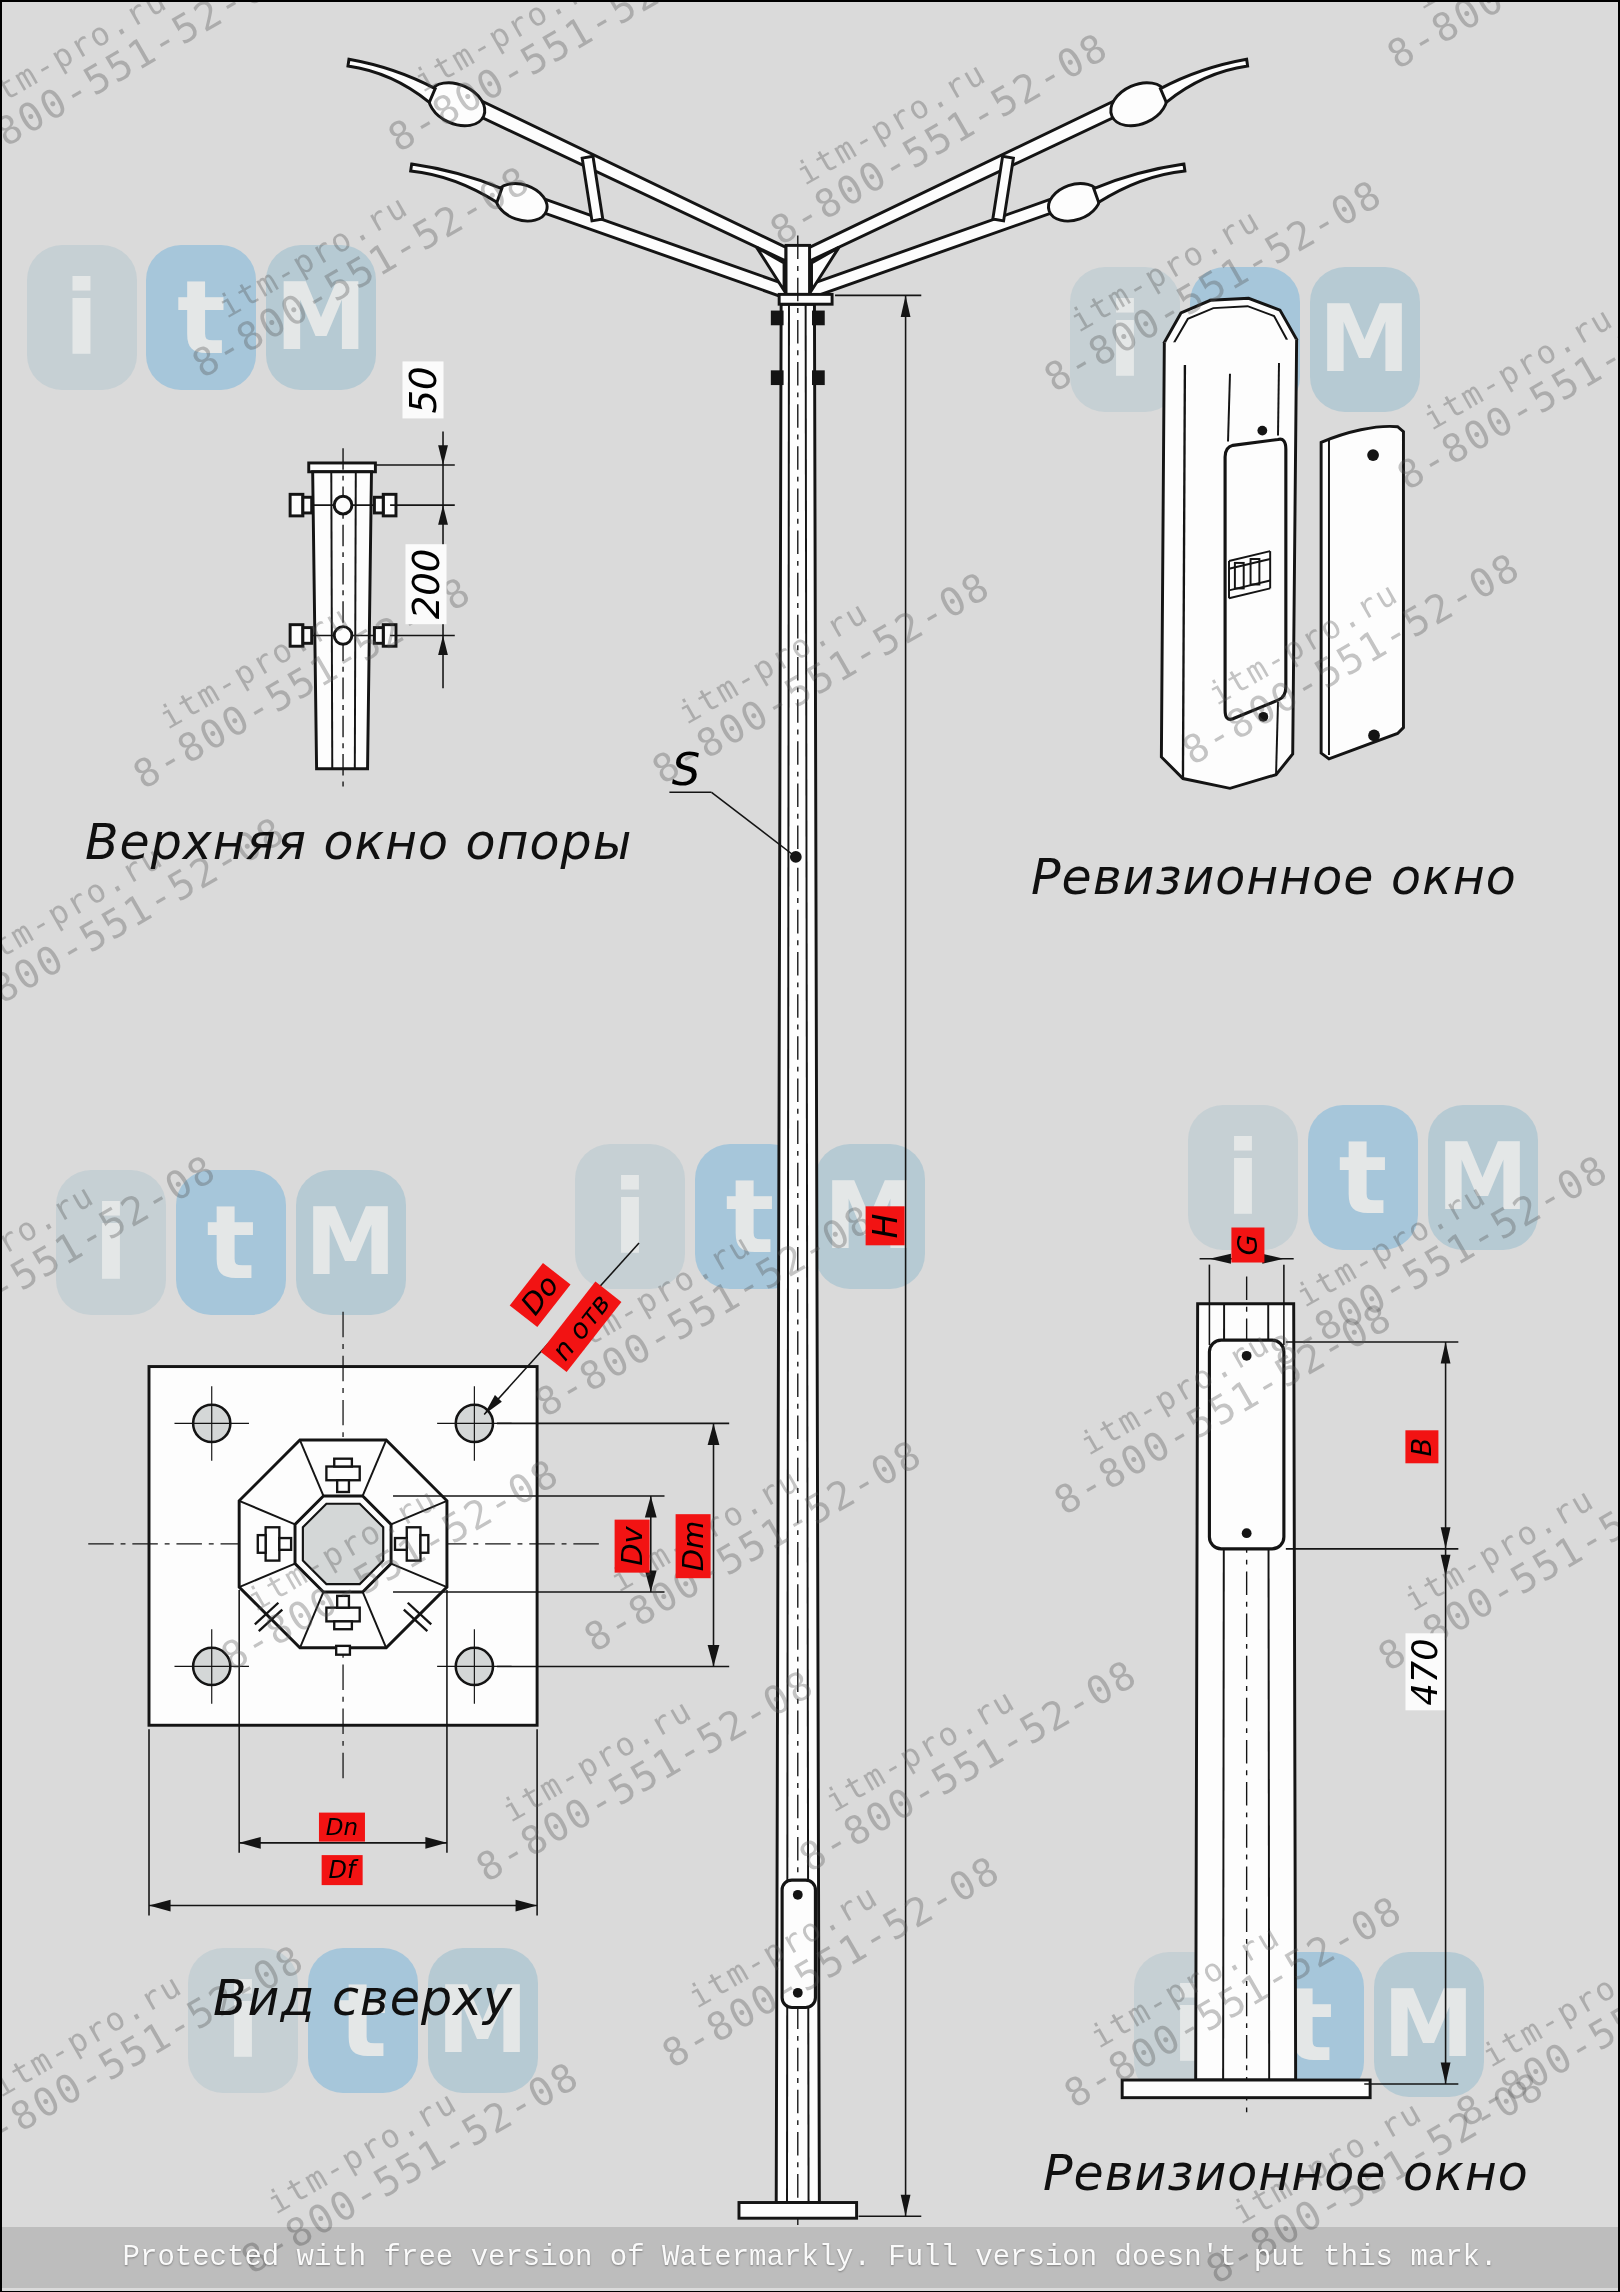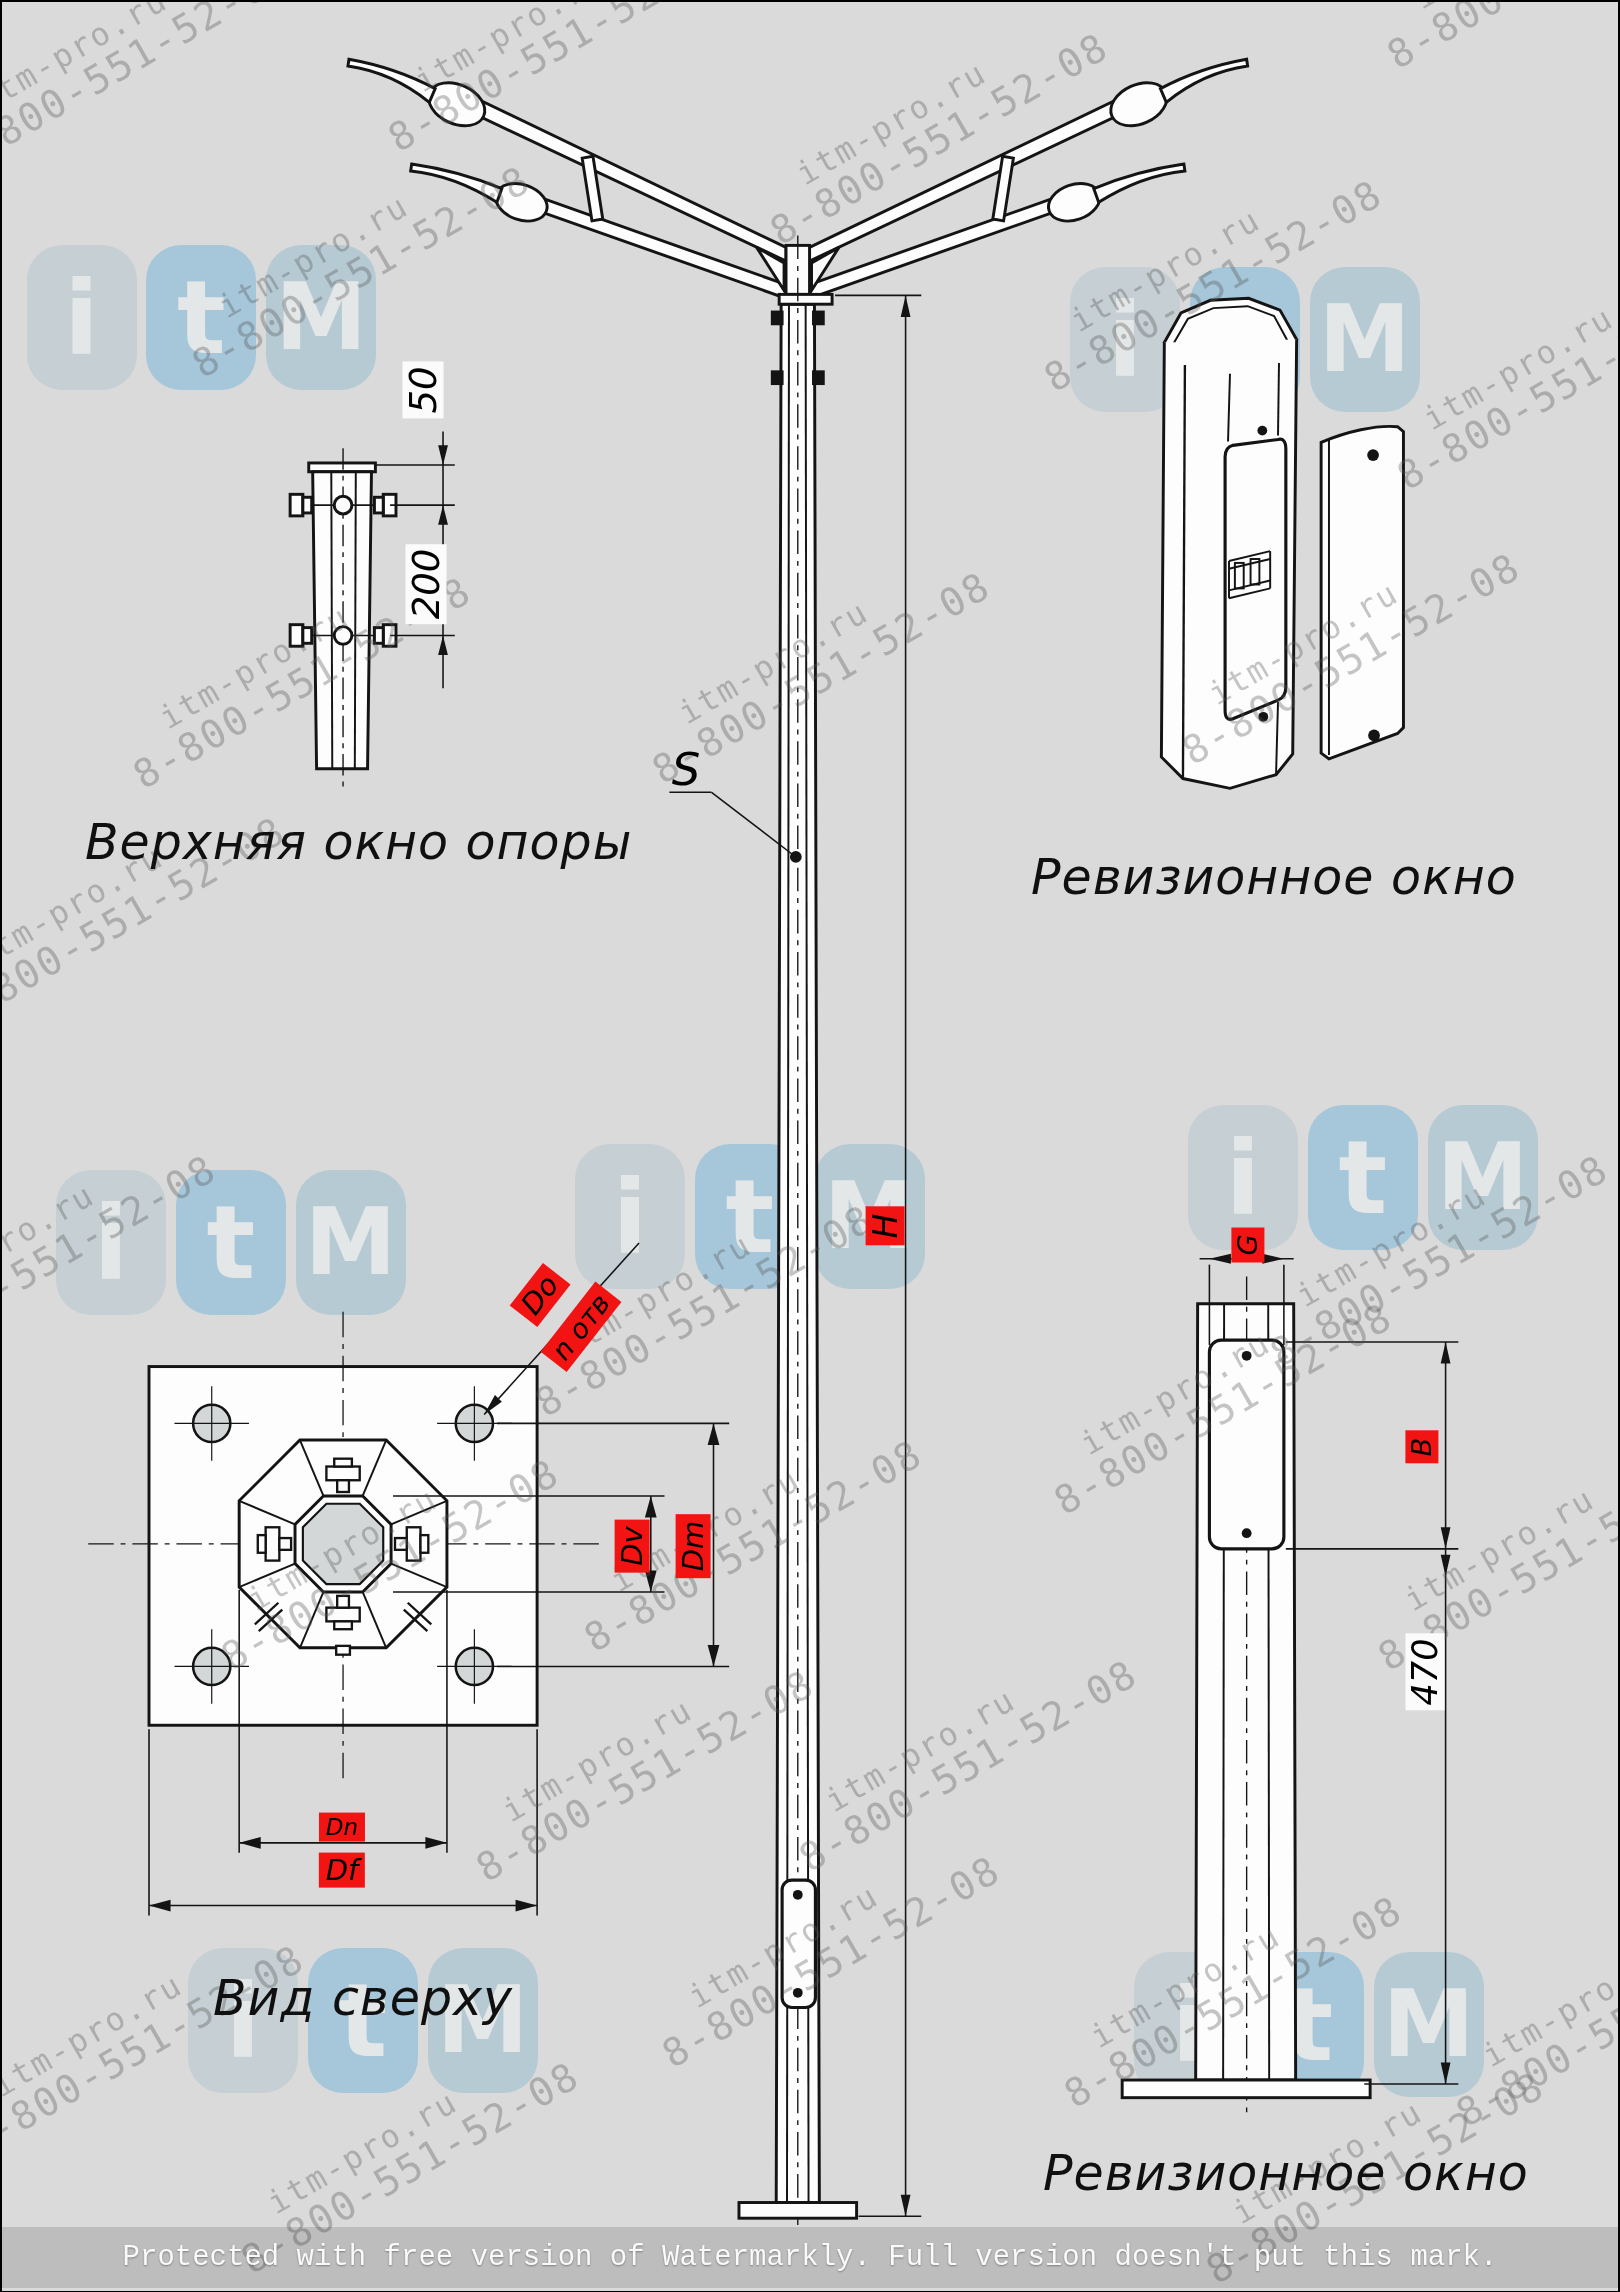--- a/index.html
+++ b/index.html
@@ -485,21 +485,21 @@
 
     <div class="lbl red rot90" style="left:883px;top:1224px;font-size:33px;">H</div>
 
     <div class="lbl red rot52" style="left:538px;top:1293px;font-size:29px;">Do</div>
     <div class="lbl red rot52" style="left:579px;top:1325px;font-size:27.4px;">n отв</div>
 
     <div class="lbl red rot90" style="left:630px;top:1544px;font-size:29px;">Dv</div>
     <div class="lbl red rot90" style="left:691px;top:1544px;font-size:29px;">Dm</div>
 
     <div class="lbl red" style="left:340px;top:1811px;font-size:23px;margin-top:14px;">Dn</div>
-    <div class="lbl red" style="left:340px;top:1868px;font-size:29px;">Df</div>
+    <div class="lbl red" style="left:340px;top:1868px;font-size:24px;">Df</div>
 
     <div class="lbl red rot90" style="left:1246px;top:1243px;font-size:27.4px;">G</div>
     <div class="lbl red rot90" style="left:1420px;top:1445px;font-size:27.4px;">B</div>
     <div class="lbl white rot90" style="left:1423px;top:1670px;font-size:35px;">470</div>
 
     <div class="caption" style="left:83px;top:812px;">Верхняя окно опоры</div>
     <div class="caption" style="left:1029px;top:847px;">Ревизионное окно</div>
     <div class="caption" style="left:211px;top:1968px;text-align:center;">Вид сверху</div>
     <div class="caption" style="left:1041px;top:2143px;">Ревизионное окно</div>
   </div>

